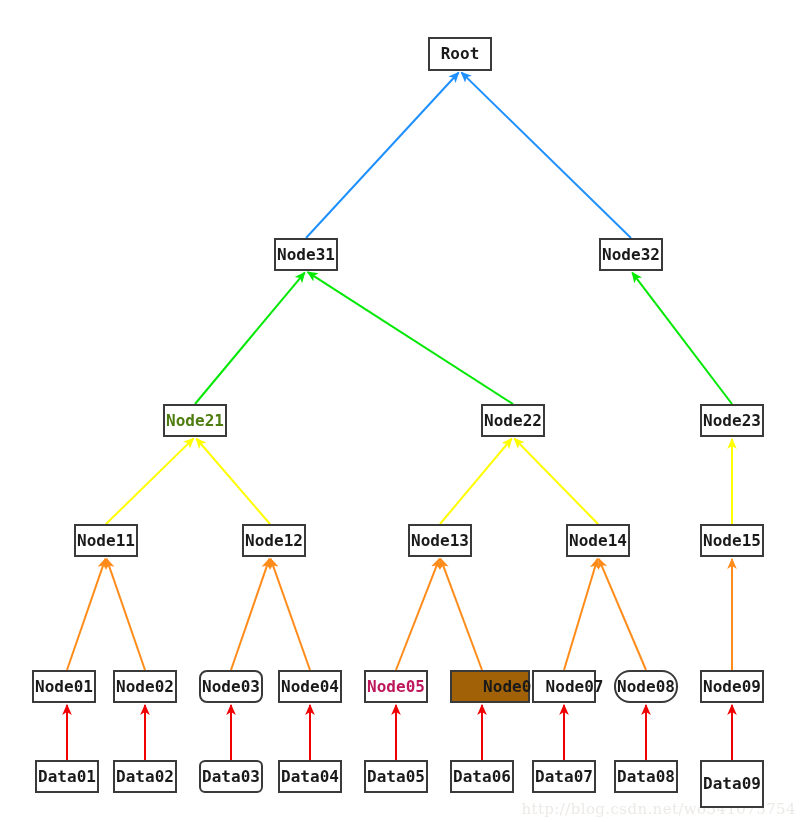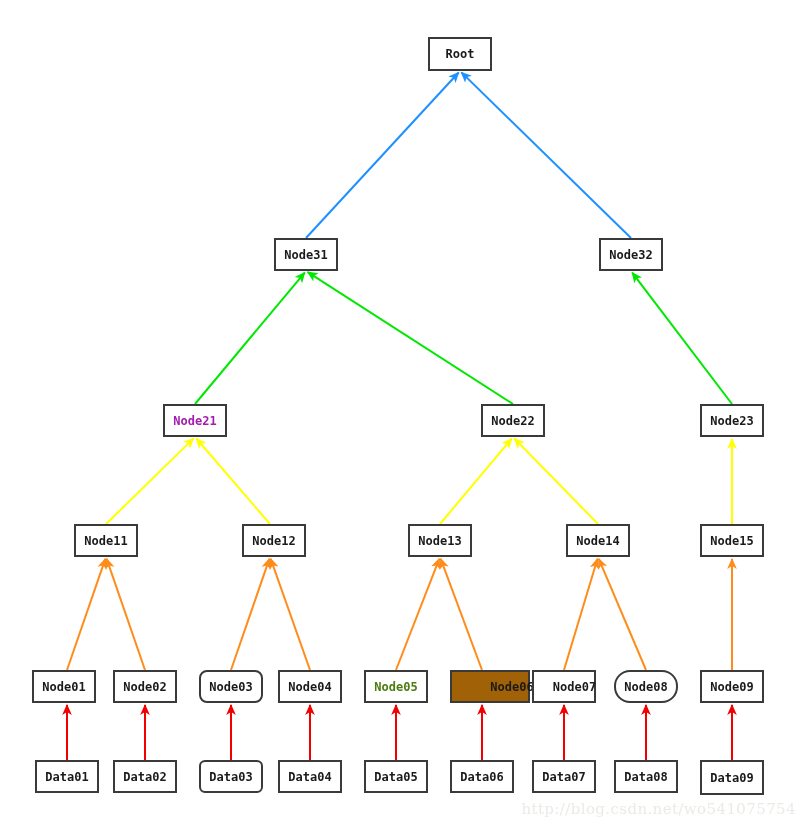--- a/index.html
+++ b/index.html
@@ -29,21 +29,21 @@
     box-sizing: border-box;
     background: #ffffff;
     border: 2px solid #3a3a3a;
     display: flex;
     align-items: center;
     justify-content: center;
     z-index: 5;
   }
   .node-label {
     font-family: "DejaVu Sans Mono", "Liberation Mono", monospace;
-    font-size: 12px;
+    font-size: 16px;
     font-weight: bold;
     color: #1a1a1a;
     letter-spacing: 0px;
     white-space: nowrap;
     line-height: 1;
   }
   #watermark {
     position: absolute;
     right: 6px;
     bottom: 4px;
@@ -111,21 +111,21 @@
       <div class="node" style="left: 428px; top: 37px; width: 64px; height: 34px; border-color: rgb(58, 58, 58); background: rgb(255, 255, 255);">
         <span class="node-label" style="color: rgb(26, 26, 26);">Root</span>
       </div>
       <div class="node" style="left: 274px; top: 238px; width: 64px; height: 33px; border-color: rgb(58, 58, 58); background: rgb(255, 255, 255);">
         <span class="node-label" style="color: rgb(26, 26, 26);">Node31</span>
       </div>
       <div class="node" style="left: 599px; top: 238px; width: 64px; height: 33px; border-color: rgb(58, 58, 58); background: rgb(255, 255, 255);">
         <span class="node-label" style="color: rgb(26, 26, 26);">Node32</span>
       </div>
       <div class="node" style="left: 163px; top: 404px; width: 64px; height: 33px; border-color: rgb(58, 58, 58); background: rgb(255, 255, 255);">
-        <span class="node-label" style="color: #a21caf;">Node21</span>
+        <span class="node-label" style="color: #4d7c0f;">Node21</span>
       </div>
       <div class="node" style="left: 481px; top: 404px; width: 64px; height: 33px; border-color: rgb(58, 58, 58); background: rgb(255, 255, 255);">
         <span class="node-label" style="color: rgb(26, 26, 26);">Node22</span>
       </div>
       <div class="node" style="left: 700px; top: 404px; width: 64px; height: 33px; border-color: rgb(58, 58, 58); background: rgb(255, 255, 255);">
         <span class="node-label" style="color: rgb(26, 26, 26);">Node23</span>
       </div>
       <div class="node" style="left: 74px; top: 524px; width: 64px; height: 33px; border-color: rgb(58, 58, 58); background: rgb(255, 255, 255);">
         <span class="node-label" style="color: rgb(26, 26, 26);">Node11</span>
       </div>
@@ -147,21 +147,21 @@
       <div class="node" style="left: 113px; top: 670px; width: 64px; height: 33px; border-color: rgb(58, 58, 58); background: rgb(255, 255, 255);">
         <span class="node-label" style="color: rgb(26, 26, 26);">Node02</span>
       </div>
       <div class="node" style="left: 199px; top: 670px; width: 64px; height: 33px; border-color: rgb(58, 58, 58); background: rgb(255, 255, 255); border-radius: 8px;">
         <span class="node-label" style="color: rgb(26, 26, 26);">Node03</span>
       </div>
       <div class="node" style="left: 278px; top: 670px; width: 64px; height: 33px; border-color: rgb(58, 58, 58); background: rgb(255, 255, 255);">
         <span class="node-label" style="color: rgb(26, 26, 26);">Node04</span>
       </div>
       <div class="node" style="left: 364px; top: 670px; width: 64px; height: 33px; border-color: rgb(58, 58, 58); background: rgb(255, 255, 255);">
-        <span class="node-label" style="color: #4d7c0f;">Node05</span>
+        <span class="node-label" style="color: #be185d;">Node05</span>
       </div>
       <div class="node" style="left: 450px; top: 670px; width: 80px; height: 33px; border-color: rgb(58, 58, 58); background: #a16207; padding-left: 44px;">
         <span class="node-label" style="color: rgb(26, 26, 26);">Node06</span>
       </div>
       <div class="node" style="left: 532px; top: 670px; width: 64px; height: 33px; border-color: rgb(58, 58, 58); background: rgb(255, 255, 255); padding-left: 21px;">
         <span class="node-label" style="color: rgb(26, 26, 26);">Node07</span>
       </div>
       <div class="node" style="left: 614px; top: 670px; width: 64px; height: 33px; border-color: rgb(58, 58, 58); background: rgb(255, 255, 255); border-radius: 16px;">
         <span class="node-label" style="color: rgb(26, 26, 26);">Node08</span>
       </div>
@@ -185,18 +185,18 @@
       </div>
       <div class="node" style="left: 450px; top: 760px; width: 64px; height: 33px; border-color: rgb(58, 58, 58); background: rgb(255, 255, 255);">
         <span class="node-label" style="color: rgb(26, 26, 26);">Data06</span>
       </div>
       <div class="node" style="left: 532px; top: 760px; width: 64px; height: 33px; border-color: rgb(58, 58, 58); background: rgb(255, 255, 255);">
         <span class="node-label" style="color: rgb(26, 26, 26);">Data07</span>
       </div>
       <div class="node" style="left: 614px; top: 760px; width: 64px; height: 33px; border-color: rgb(58, 58, 58); background: rgb(255, 255, 255);">
         <span class="node-label" style="color: rgb(26, 26, 26);">Data08</span>
       </div>
-      <div class="node" style="left: 700px; top: 760px; width: 64px; height: 35px; border-color: rgb(58, 58, 58); background: rgb(255, 255, 255); text-align: center;">
+      <div class="node" style="left: 700px; top: 760px; width: 64px; height: 48px; border-color: rgb(58, 58, 58); background: rgb(255, 255, 255); text-align: center;">
         <span class="node-label" style="color: rgb(26, 26, 26);">Data09</span>
       </div>
     </div>
   <div id="watermark">http://blog.csdn.net/wo541075754</div>
 </div>
 
 </body></html>

